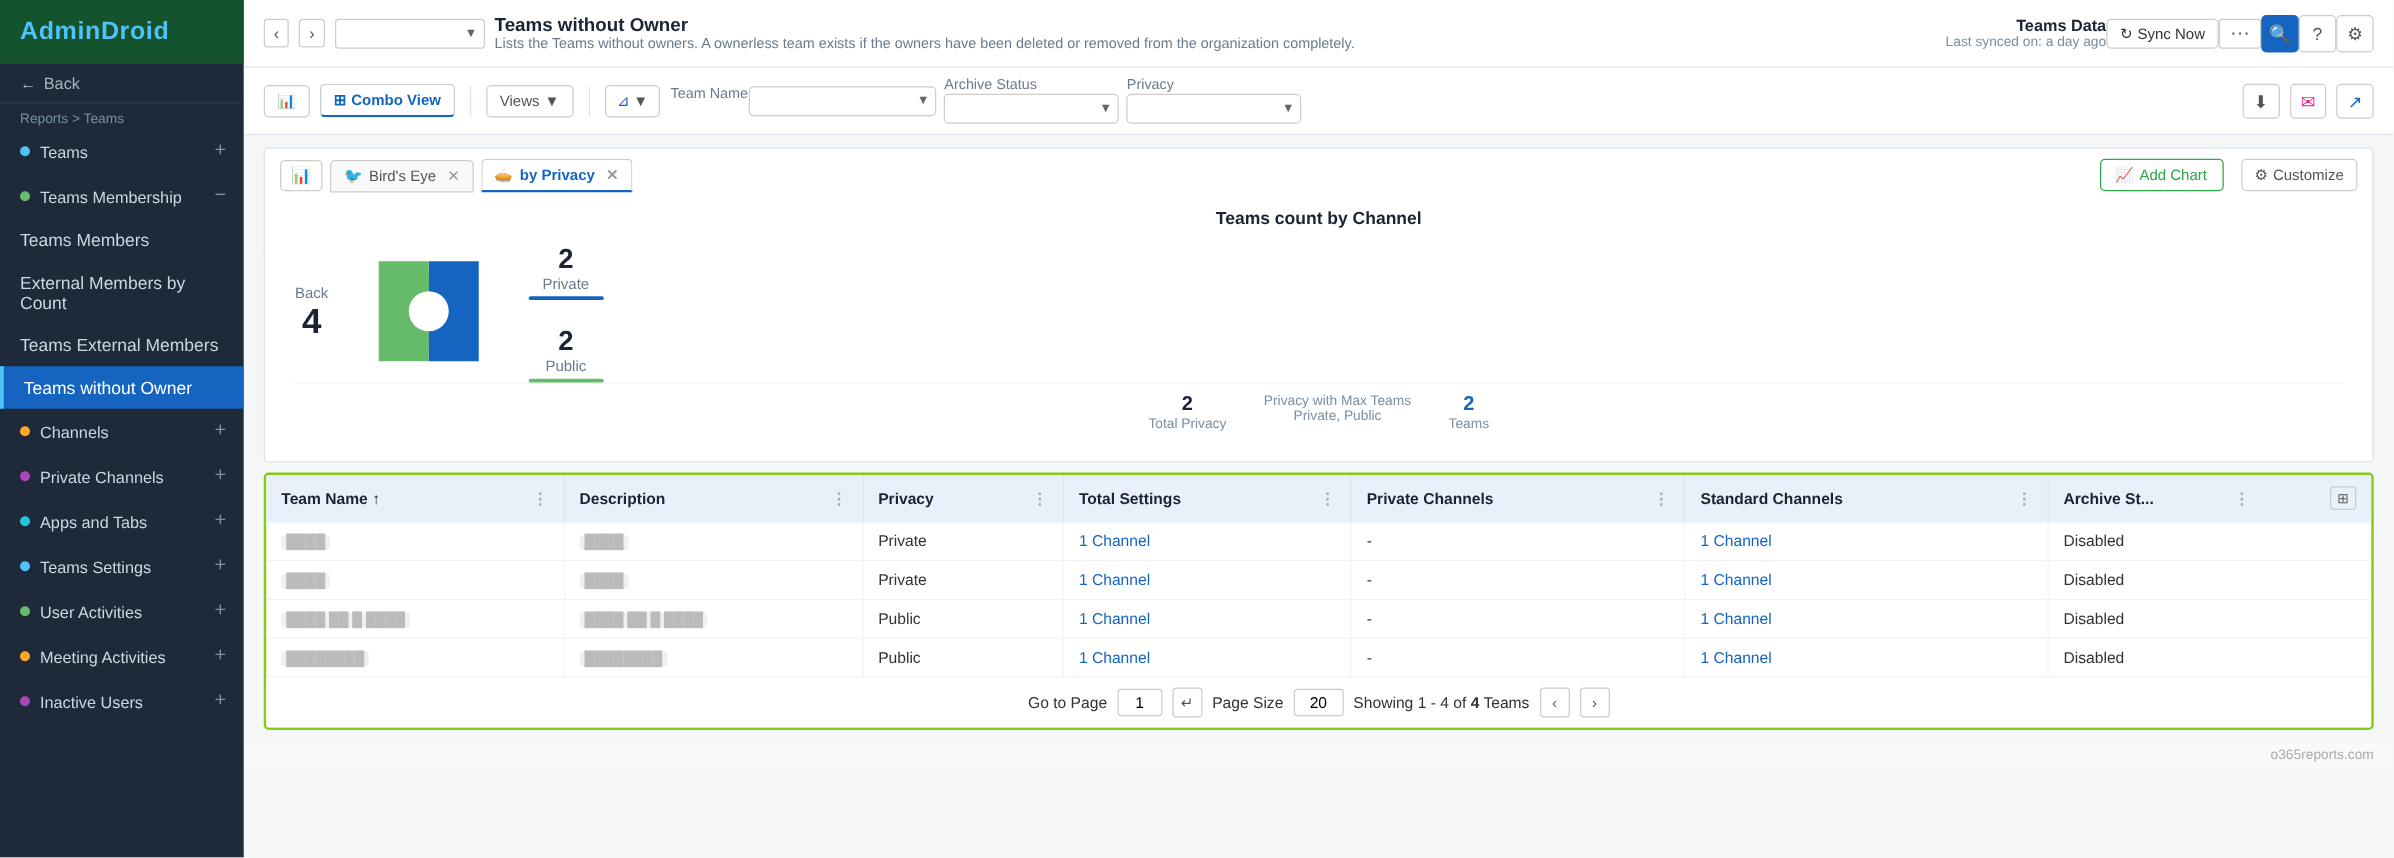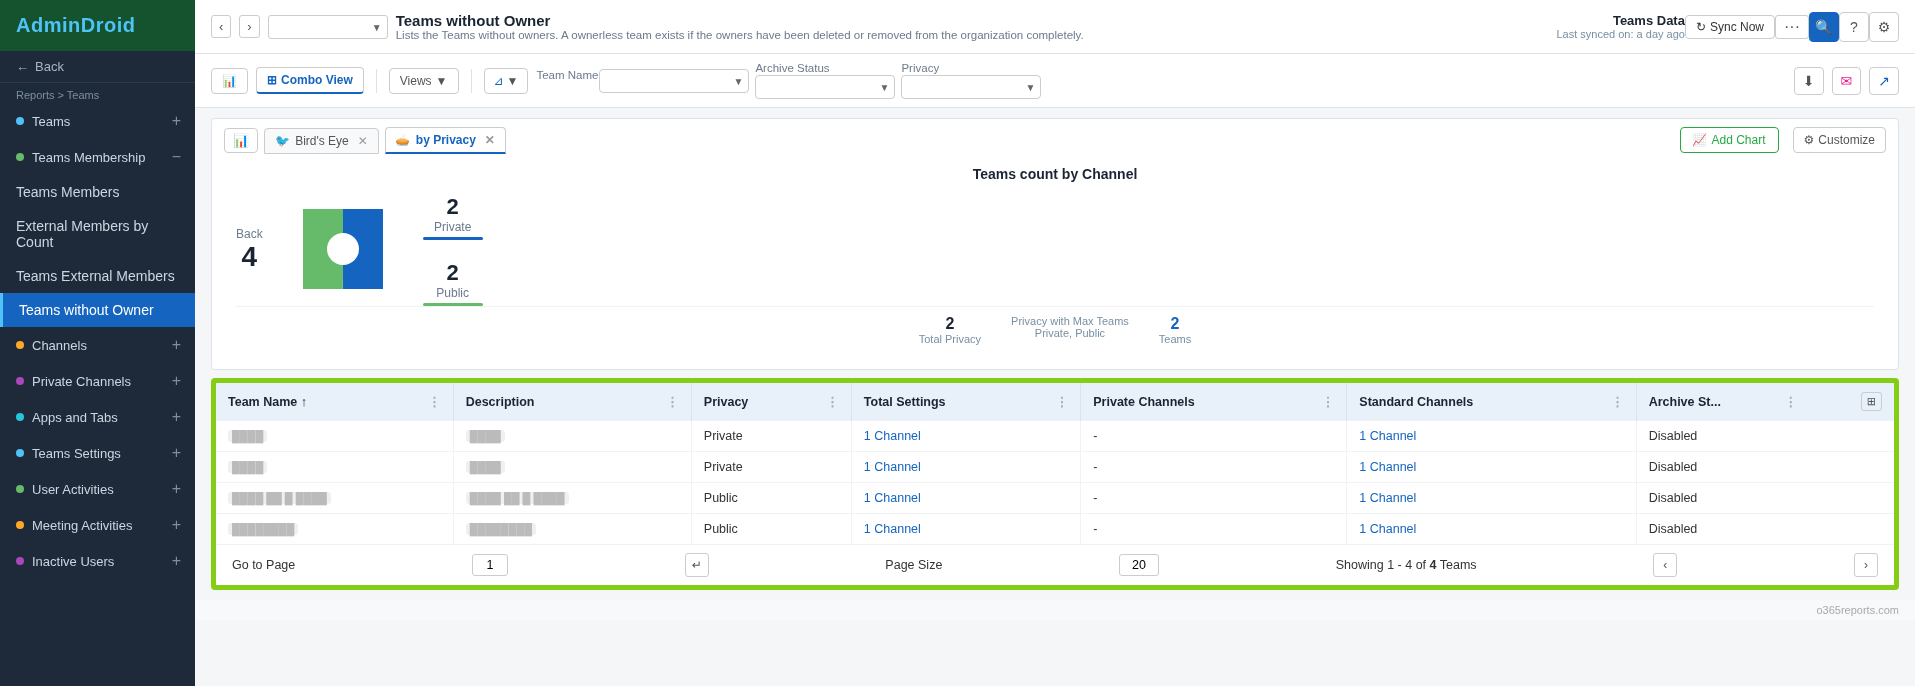--- a/index.html
+++ b/index.html
@@ -295,21 +295,21 @@
     }
     .stat-item { text-align: center; }
     .stat-num { font-size: 16px; font-weight: 700; color: #1a2433; }
     .stat-label { font-size: 11px; color: #7a8fa0; }
     .stat-link { color: #1565c0; font-weight: 700; }
 
     
     .table-section {
       background: #fff;
       margin: 0 16px 10px;
-      border: 5px solid #84cc16;
+      border: 2px solid #84cc16;
       border-radius: 4px;
       overflow: auto;
     }
     .data-table {
       width: 100%;
       border-collapse: collapse;
       font-size: 12.5px;
     }
     .data-table thead tr {
       background: #e8f0fa;
@@ -333,21 +333,21 @@
     .cell-link { color: #1565c0; text-decoration: none; }
     .cell-blur { color: #bbb; background: #f0f0f0; border-radius: 3px; padding: 0 4px; font-size: 11px; }
     .col-sort { cursor: pointer; display: flex; align-items: center; gap: 4px; }
     .col-menu { cursor: pointer; color: #aaa; margin-left: 4px; }
     .th-inner { display: flex; align-items: center; justify-content: space-between; }
 
     
     .pagination-bar {
       display: flex;
       align-items: center;
-      justify-content: space-between;
+      justify-content: center;
       padding: 8px 16px;
       gap: 8px;
       font-size: 12.5px;
       color: #333;
       border-top: 1px solid #f0f2f4;
       background: #fff;
     }
     .page-input {
       width: 36px;
       border: 1px solid #ccc;

